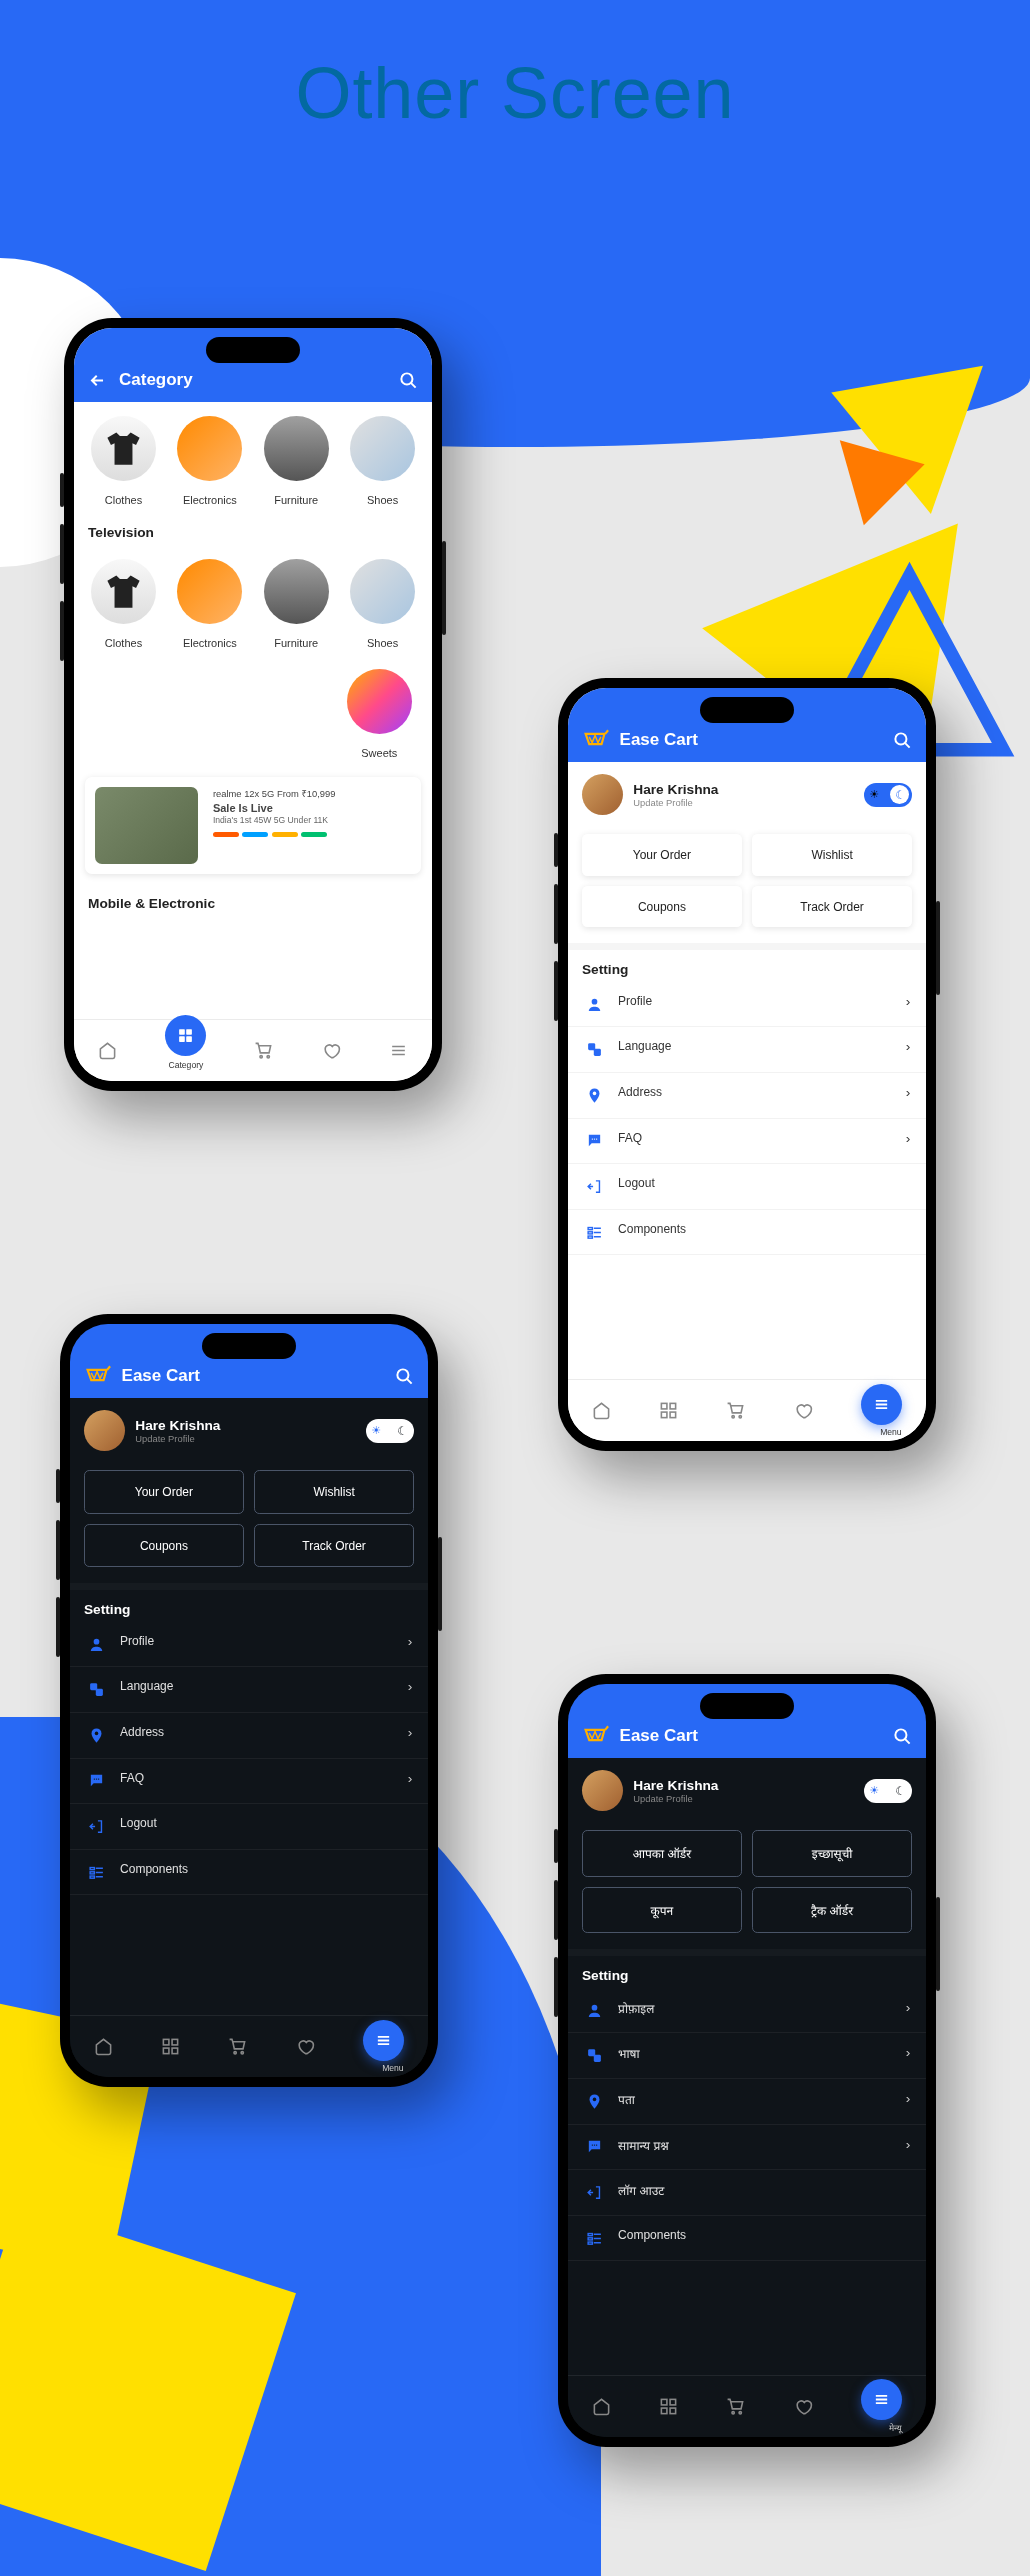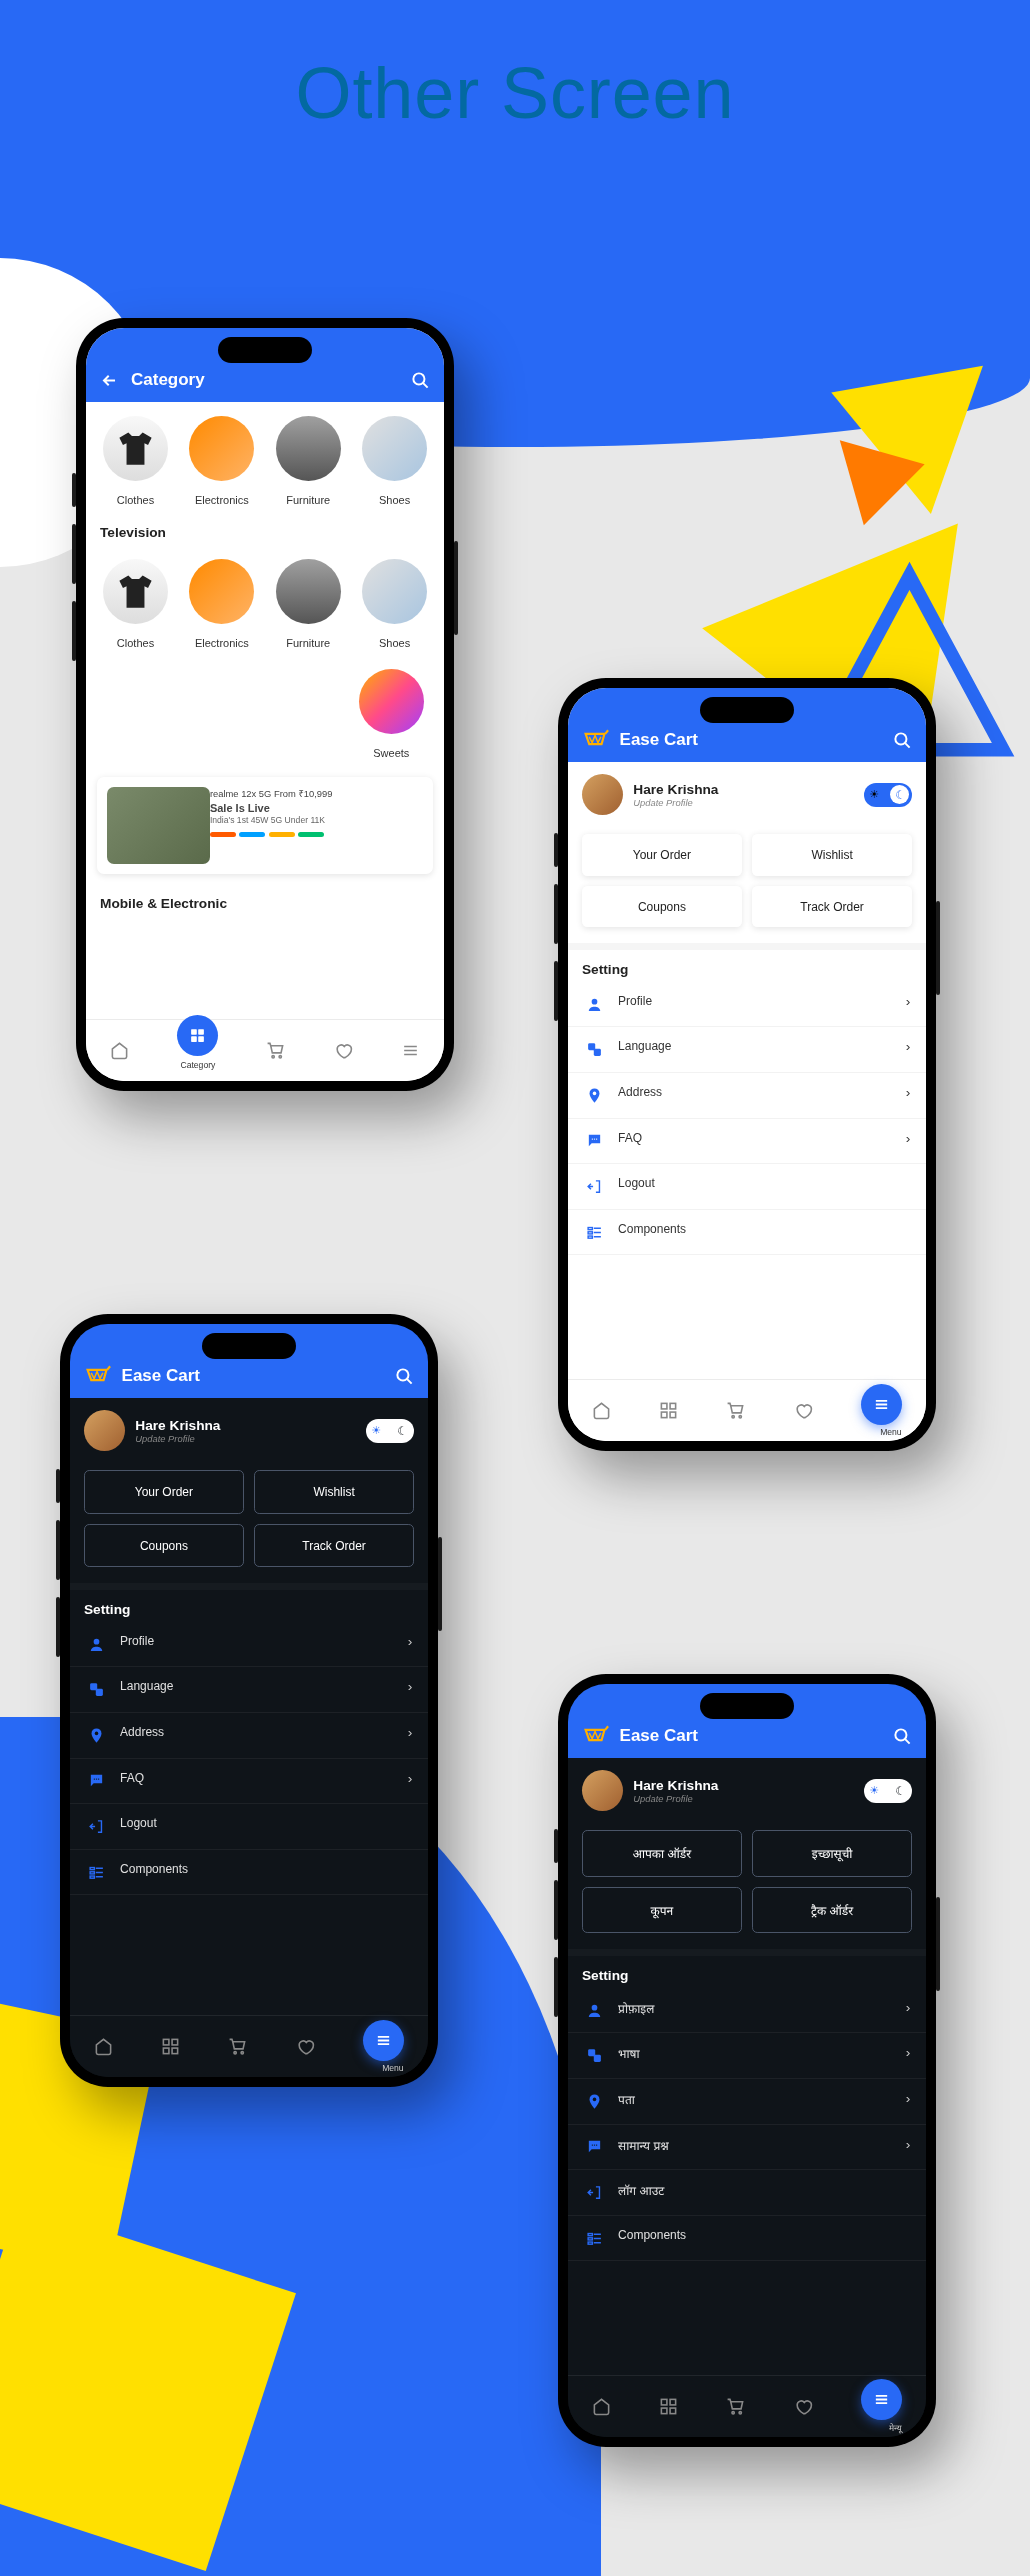--- a/index.html
+++ b/index.html
@@ -24,21 +24,21 @@
 .phone::before { content: ''; position: absolute; top: 19px; left: 50%; transform: translateX(-50%); width: 94px; height: 26px; background: #000; border-radius: 17px; z-index: 50; }
 .phone-side-btn { position: absolute; background: #1a1a1a; border-radius: 2.6px; }
 .phone-side-btn.left1 { left: -4.3px; top: 155px; width: 4.3px; height: 34px; }
 .phone-side-btn.left2 { left: -4.3px; top: 206px; width: 4.3px; height: 60px; }
 .phone-side-btn.left3 { left: -4.3px; top: 283px; width: 4.3px; height: 60px; }
 .phone-side-btn.right1 { right: -4.3px; top: 223px; width: 4.3px; height: 94px; }
 .screen { width: 100%; height: 100%; border-radius: 38px; overflow: hidden; position: relative; }
 .screen.light { background: #fff; }
 .screen.dark { background: #0f1419; }
 
-.phone1 { top: 318px; left: 76px; }
+.phone1 { top: 318px; left: 64px; }
 .phone2 { top: 678px; left: 558px; }
 .phone3 { top: 1314px; left: 60px; }
 .phone4 { top: 1674px; left: 558px; }
 
 
 .app-header { background: #2869f5; height: 74px; display: flex; align-items: flex-end; padding: 0 13.7px 12px; color: #fff; }
 .app-header.dark { background: #2869f5; }
 .app-header .back { margin-right: 12px; }
 .app-header .title-text { font-size: 17px; font-weight: 600; flex: 1; }
 .app-header .search { }
@@ -53,21 +53,21 @@
 .cat-circle.controller { background: linear-gradient(135deg,#ff8a00,#ffb366); }
 .cat-circle.furniture { background: linear-gradient(180deg,#a0a0a0,#555); }
 .cat-circle.shoes { background: linear-gradient(135deg,#e0e0e0,#a8c5e0); }
 .cat-circle.sweets { background: linear-gradient(135deg,#ffb000,#ff4a8a,#a040ff); }
 .cat-label { font-size: 11px; margin-top: 13px; color: #333; }
 
 .section-title { font-size: 13.7px; font-weight: 600; padding: 12px 13.7px 5.2px; color: #222; }
 .section-title.dark { color: #fff; }
 
 
-.banner { margin: 10.3px 10.3px; background: #fff; border-radius: 6.9px; padding: 10.3px; display: flex; gap: 0; box-shadow: 0 1.7px 6.9px rgba(0,0,0,0.1); }
+.banner { margin: 10.3px 10.3px; background: #fff; border-radius: 6.9px; padding: 10.3px; display: flex; gap: 15px; box-shadow: 0 1.7px 6.9px rgba(0,0,0,0.1); }
 .banner-img { width: 103px; height: 77px; background: linear-gradient(135deg,#7a8a6a,#5a6a4a); border-radius: 6.9px; }
 .banner-text { flex: 1; font-size: 10.3px; color: #444; }
 .banner-text .line1 { font-size: 9.4px; }
 .banner-text .line2 { font-weight: 700; font-size: 11px; margin: 1.7px 0; }
 .banner-text .line3 { font-size: 8.6px; color: #666; }
 .banner-bars { display: flex; gap: 3.4px; margin-top: 6.9px; }
 .banner-bars span { width: 26px; height: 5.2px; border-radius: 2.6px; }
 .banner-bars span:nth-child(1){background:#ff5a00;}
 .banner-bars span:nth-child(2){background:#00a0ff;}
 .banner-bars span:nth-child(3){background:#ffb000;}
@@ -85,21 +85,21 @@
 .nav-fab-wrap .fab-label { font-size: 8.6px; margin-top: 1.7px; color: #333; }
 .nav-fab-wrap.dark .fab-label { color: #ccc; }
 
 
 .profile-header { display: flex; align-items: center; padding: 12px 13.7px; gap: 10.3px; }
 .avatar { width: 41px; height: 41px; border-radius: 50%; background: linear-gradient(135deg,#d4a060,#a06030); }
 .profile-info { flex: 1; }
 .profile-name { font-size: 13.7px; font-weight: 600; }
 .profile-name.light { color: #222; }
 .profile-name.dark { color: #fff; }
-.profile-sub { font-size: 9.4px; color: #888; font-style: italic; }
+.profile-sub { font-size: 9.4px; color: #888; }
 .toggle { width: 48px; height: 24px; border-radius: 12px; position: relative; display: flex; align-items: center; }
 .toggle.light-mode { background: #2869f5; }
 .toggle.dark-mode { background: #fff; }
 .toggle .knob { width: 19px; height: 19px; border-radius: 50%; position: absolute; }
 .toggle.light-mode .knob { right: 3.4px; background: #fff; }
 .toggle .sun { position: absolute; left: 5.2px; font-size: 11px; }
 .toggle .moon { position: absolute; right: 6px; font-size: 12px; color: #2869f5; }
 .toggle.dark-mode .sun { color: #2869f5; }
 .toggle.dark-mode .moon { right: 6px; color: #0f1419; }
 

